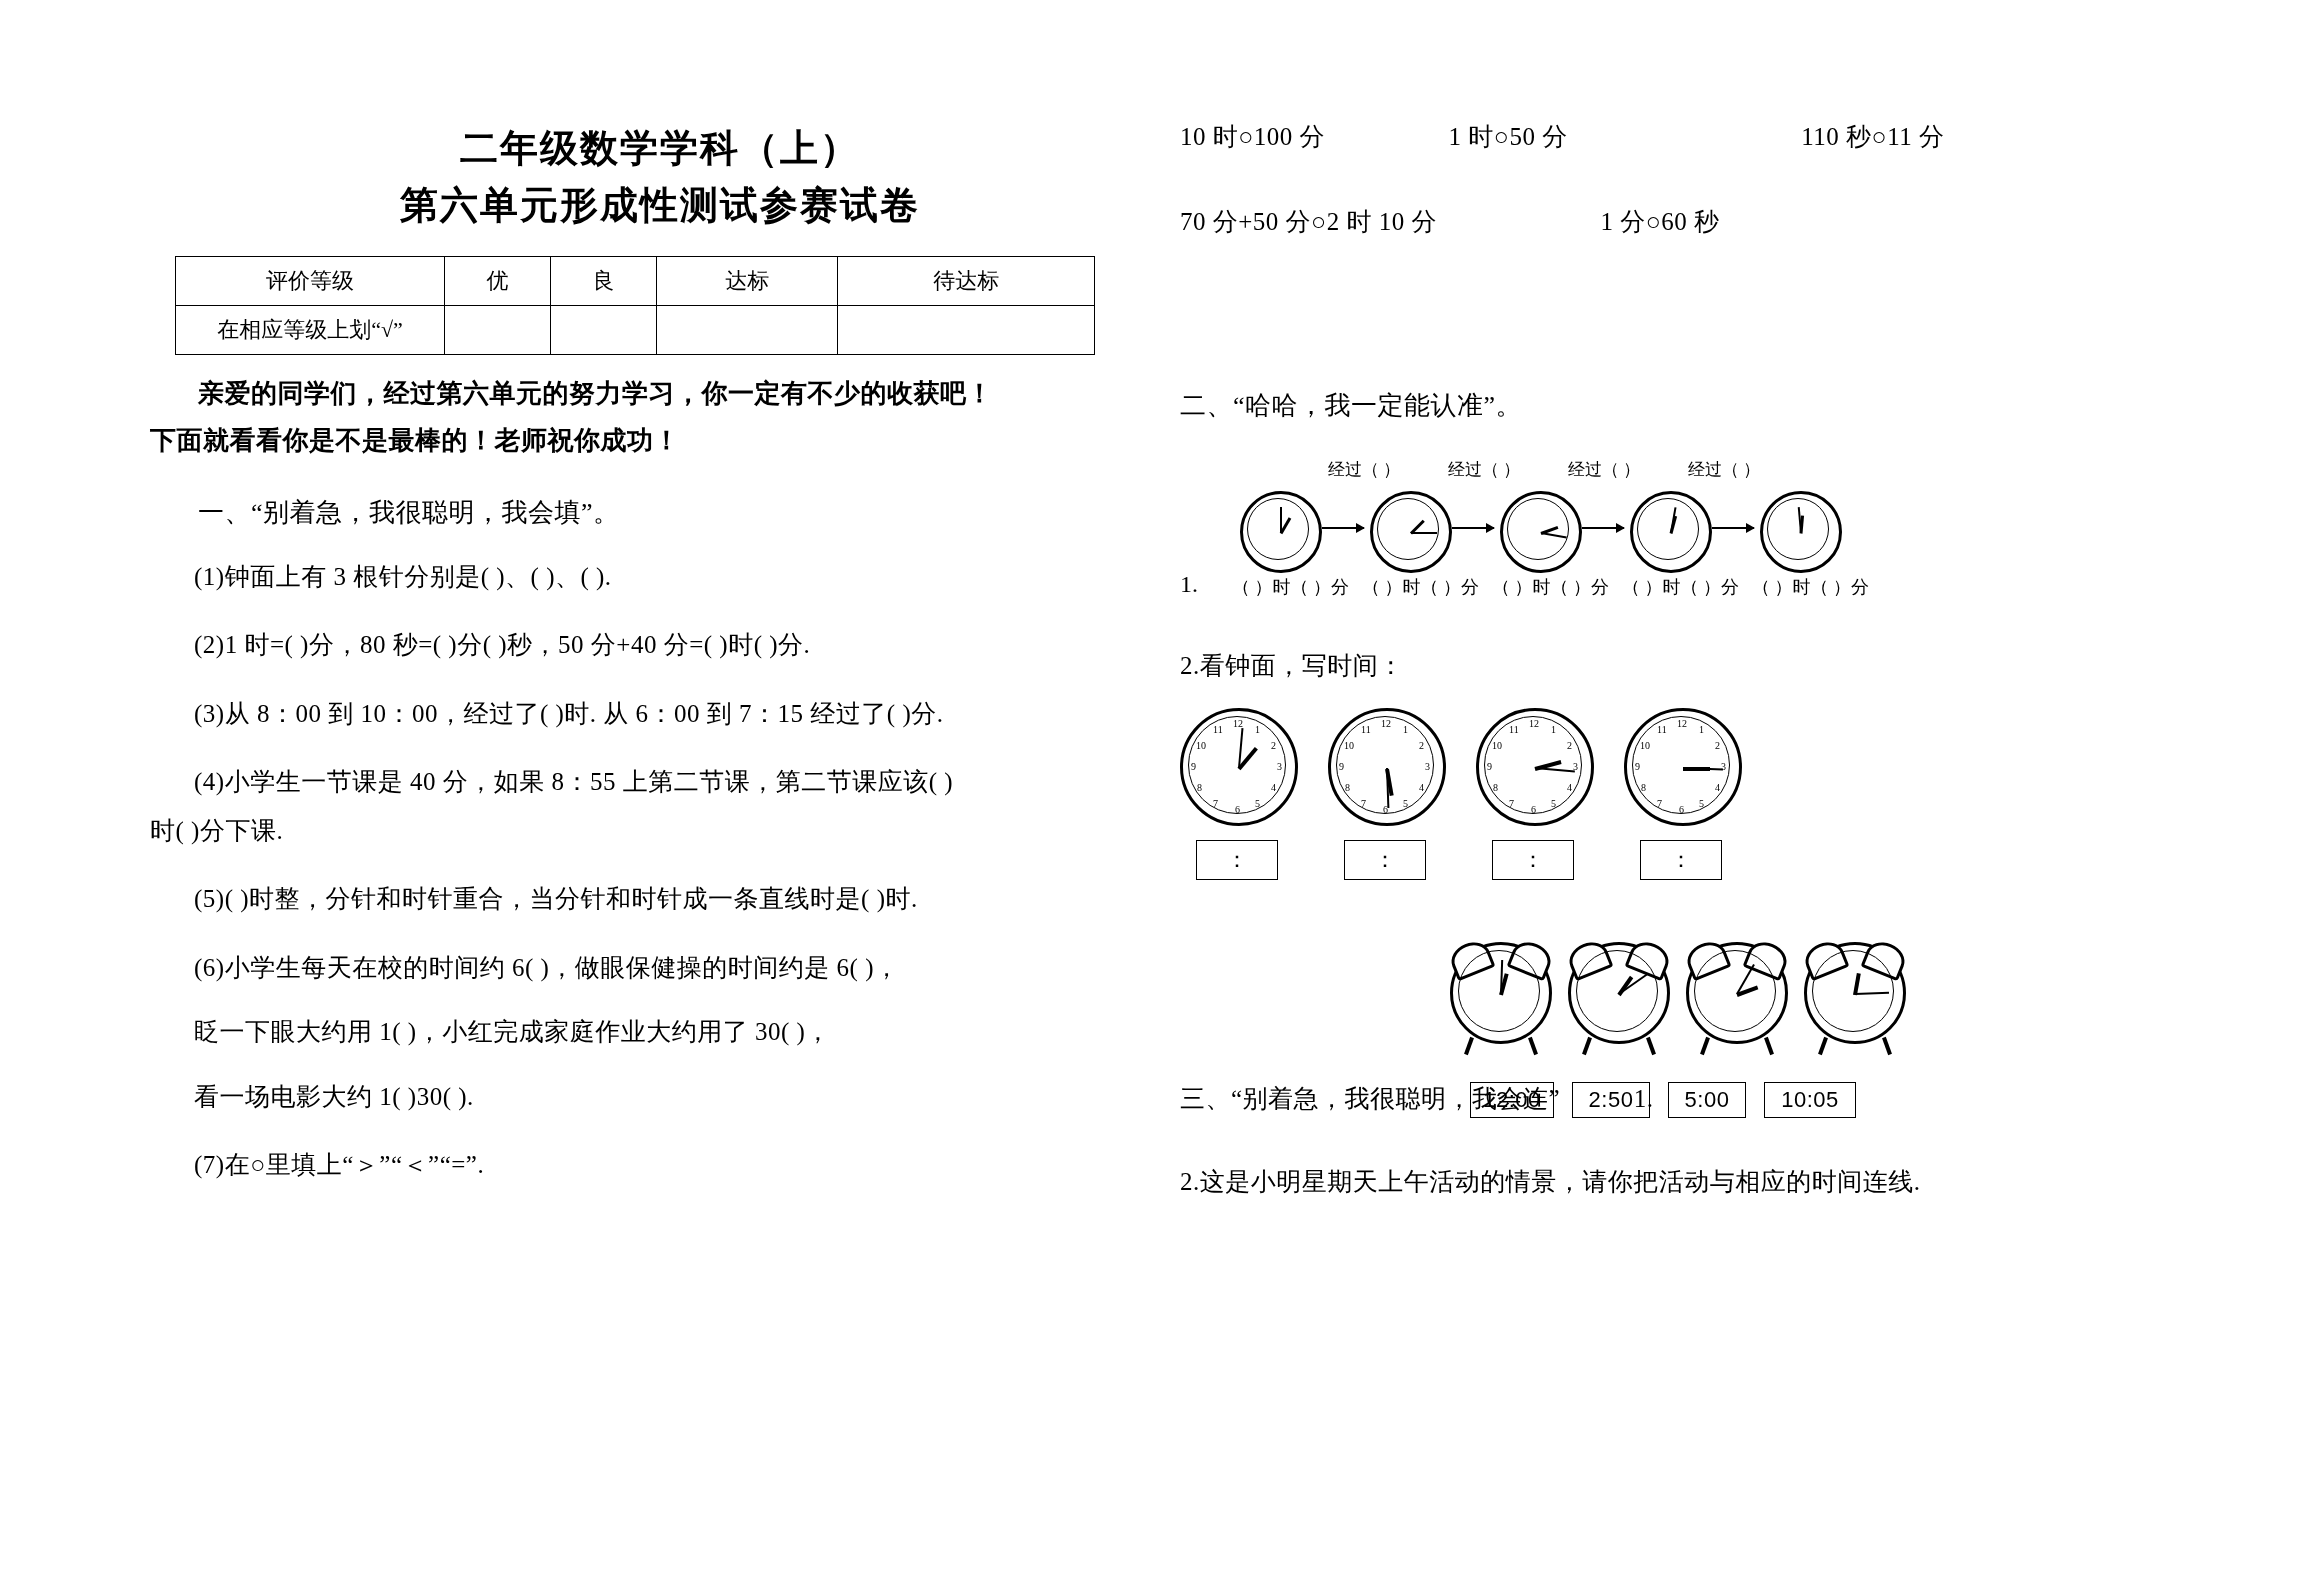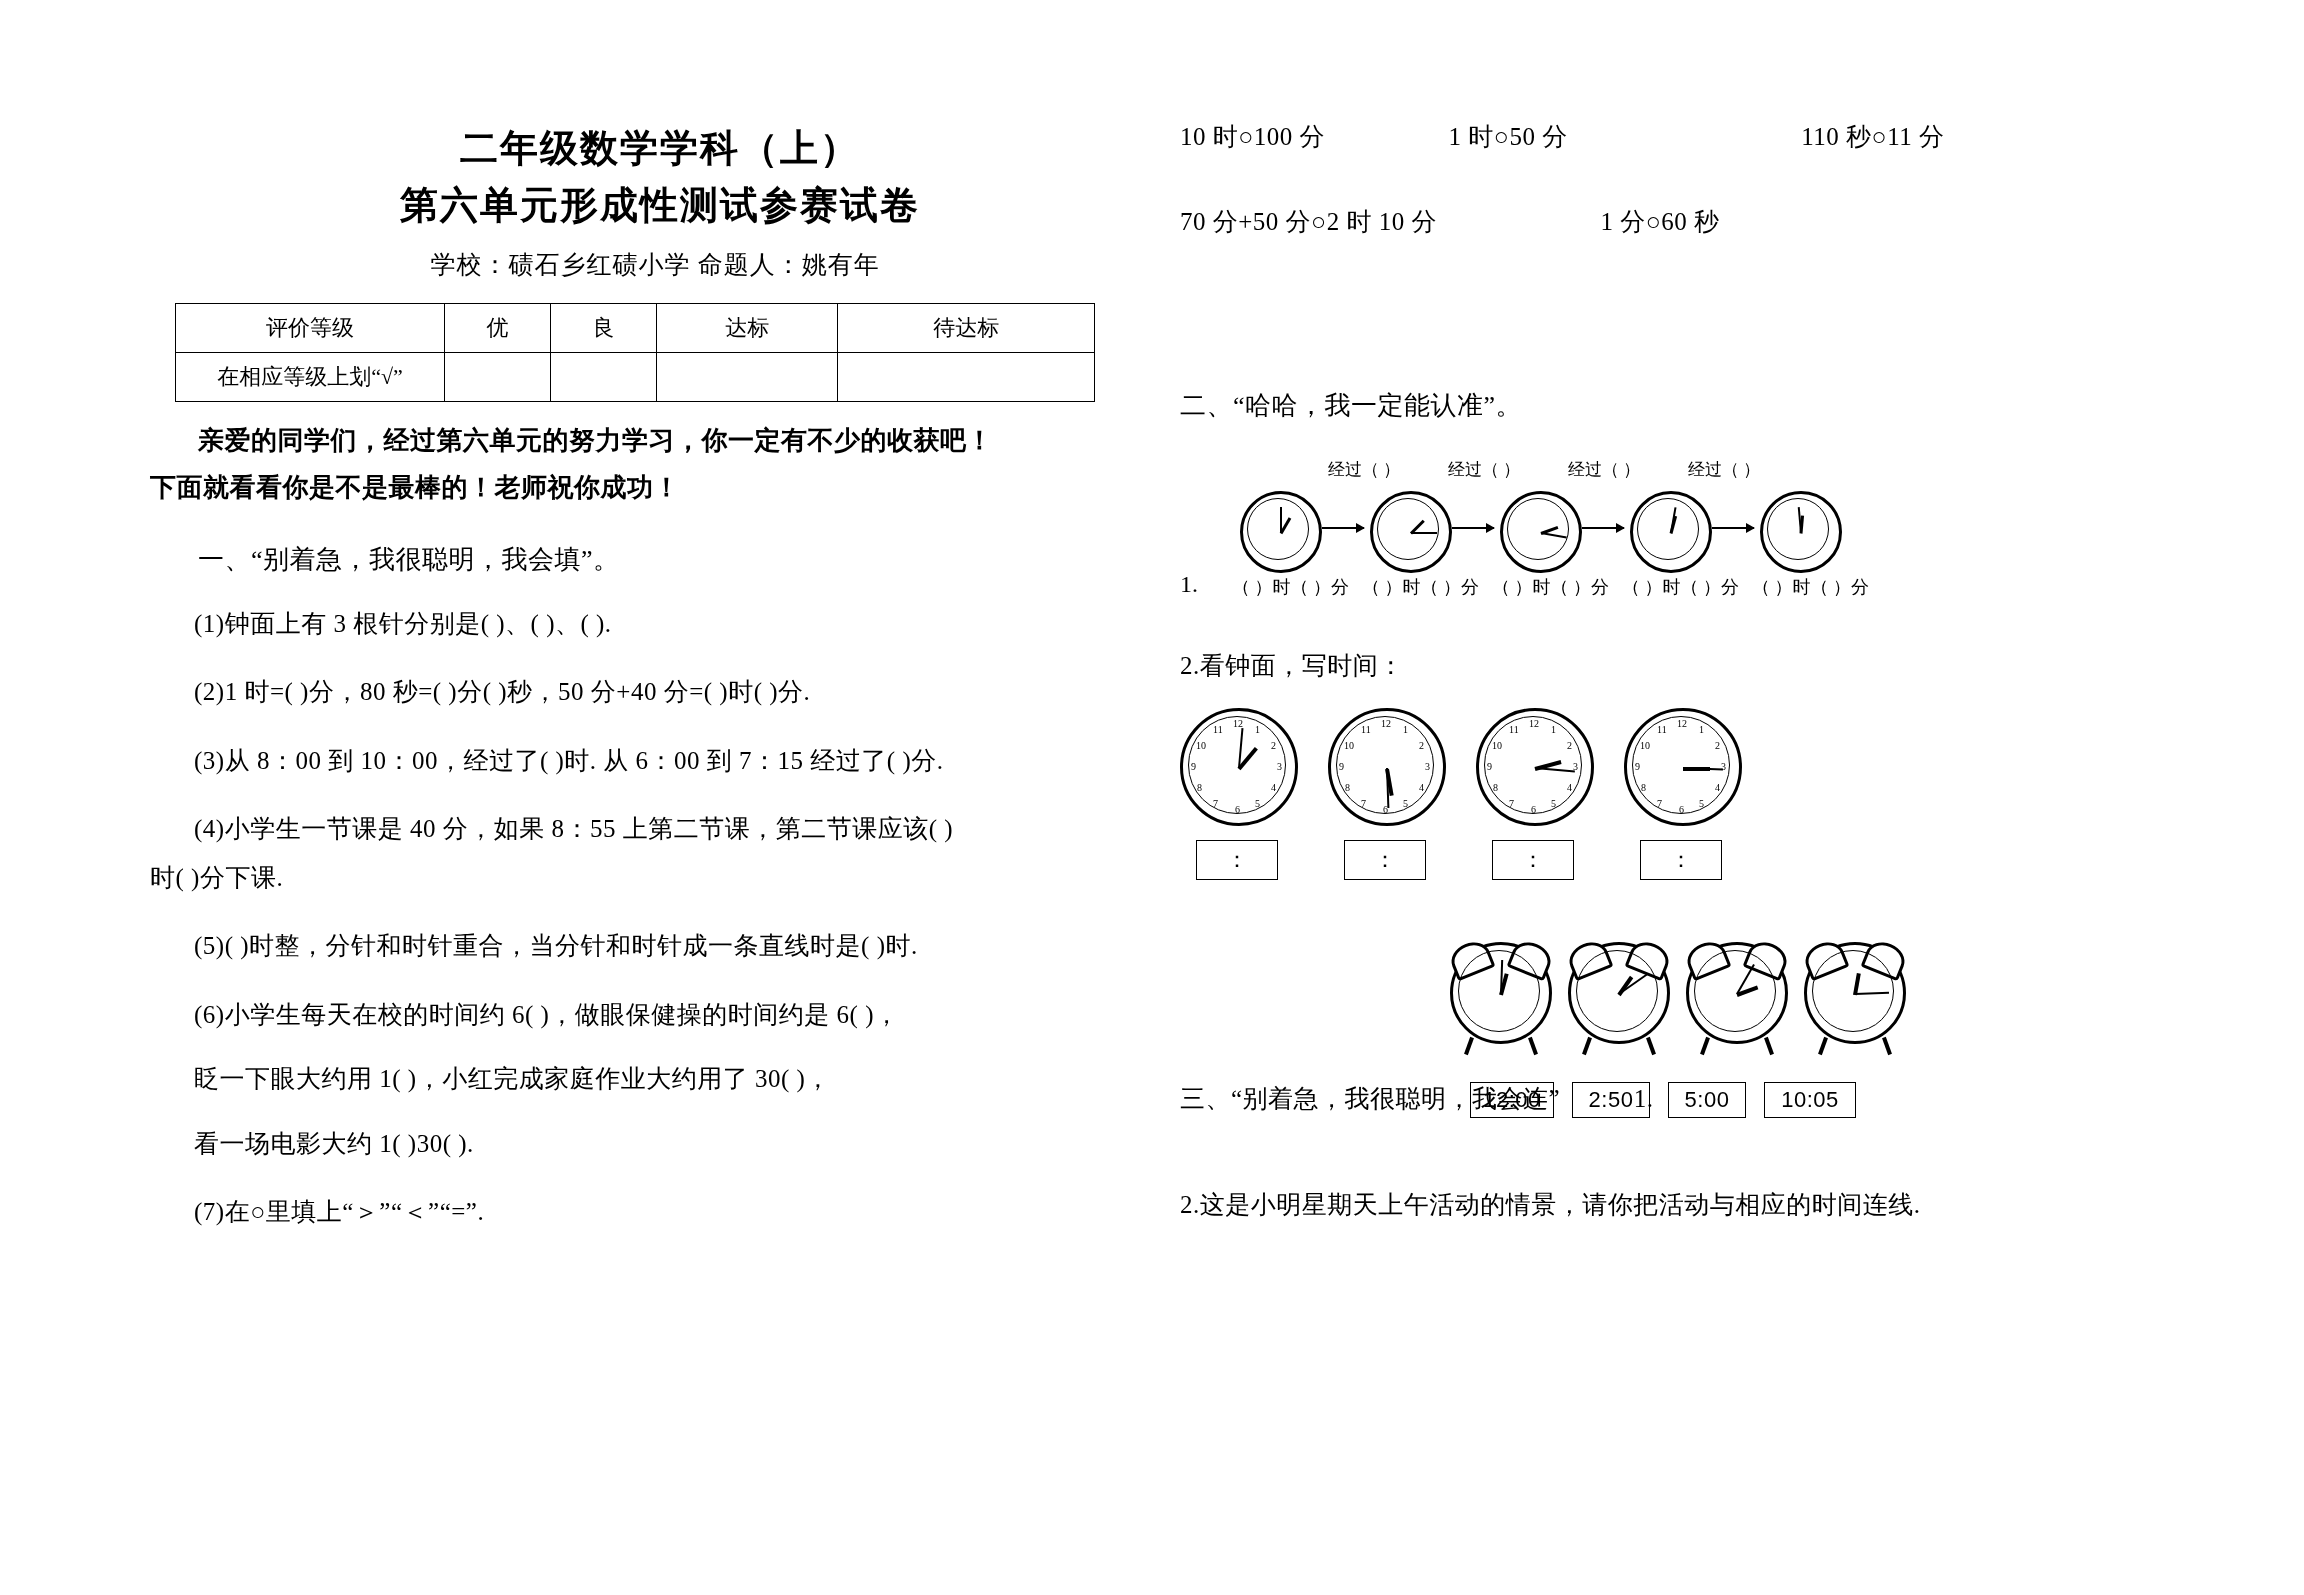--- a/index.html
+++ b/index.html
@@ -272,21 +272,21 @@
     position: absolute;
     border: 1px solid #000;
     height: 34px;
     line-height: 34px;
     text-align: center;
     font-size: 22px;
     font-family: "Liberation Sans", sans-serif;
     top: 0px;
   }
   .q3 {
-    margin-top: 60px;
+    margin-top: 37px;
     font-size: 25px;
     letter-spacing: 0.5px;
   }
   .footer {
     position: absolute;
     left: 0;
     top: 1500px;
     width: 2304px;
     text-align: center;
     font-size: 18px;
@@ -296,21 +296,20 @@
 </style>
 </head>
 <body>
 
 <div class="page">
 
   <div class="col-left">
 
     <div class="title1">二年级数学学科（上）</div>
     <div class="title2">第六单元形成性测试参赛试卷</div>
-    <div class="subtitle">学校：碛石乡红碛小学   命题人：姚有年</div>
 
     <table class="grade-table">
       <tbody>
           <tr>
         <td class="lbl">评价等级</td>
         <td>优</td>
         <td>良</td>
         <td>达标</td>
         <td>待达标</td>
       </tr>

